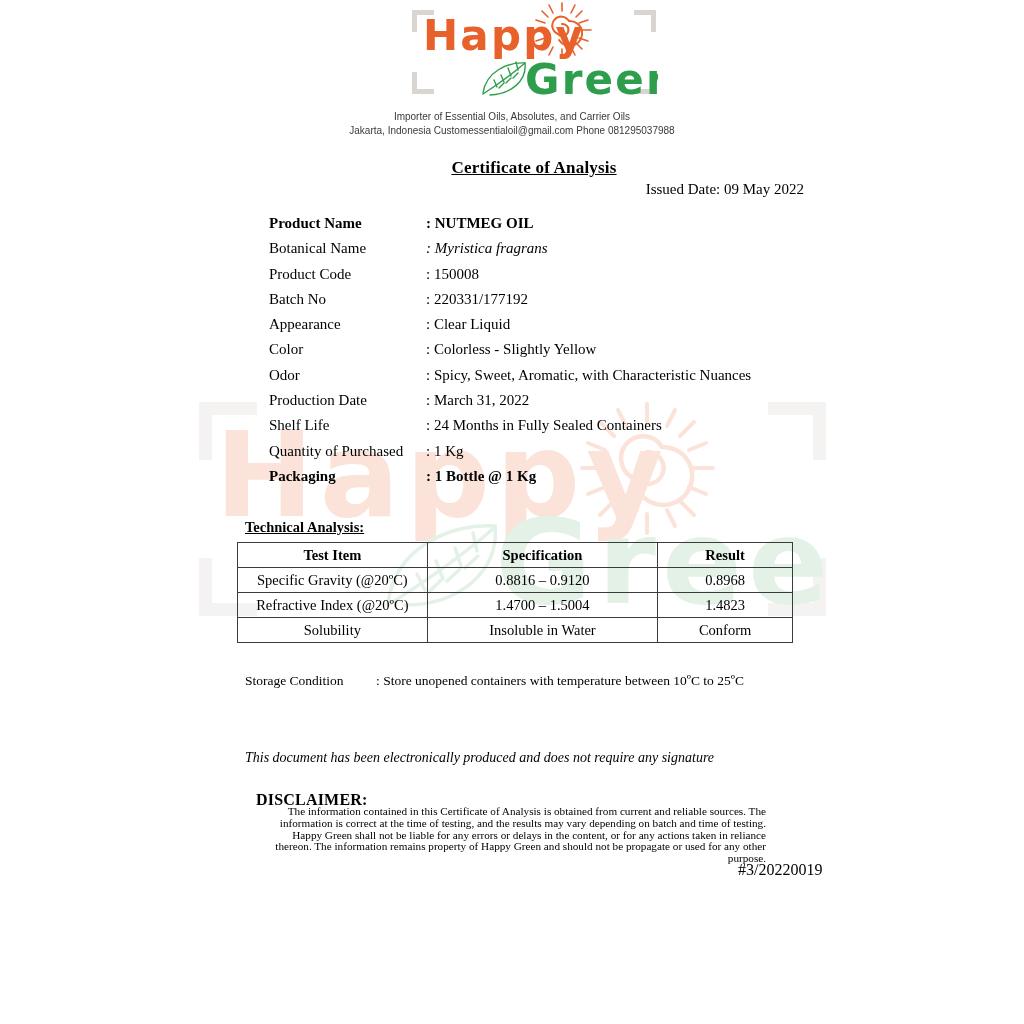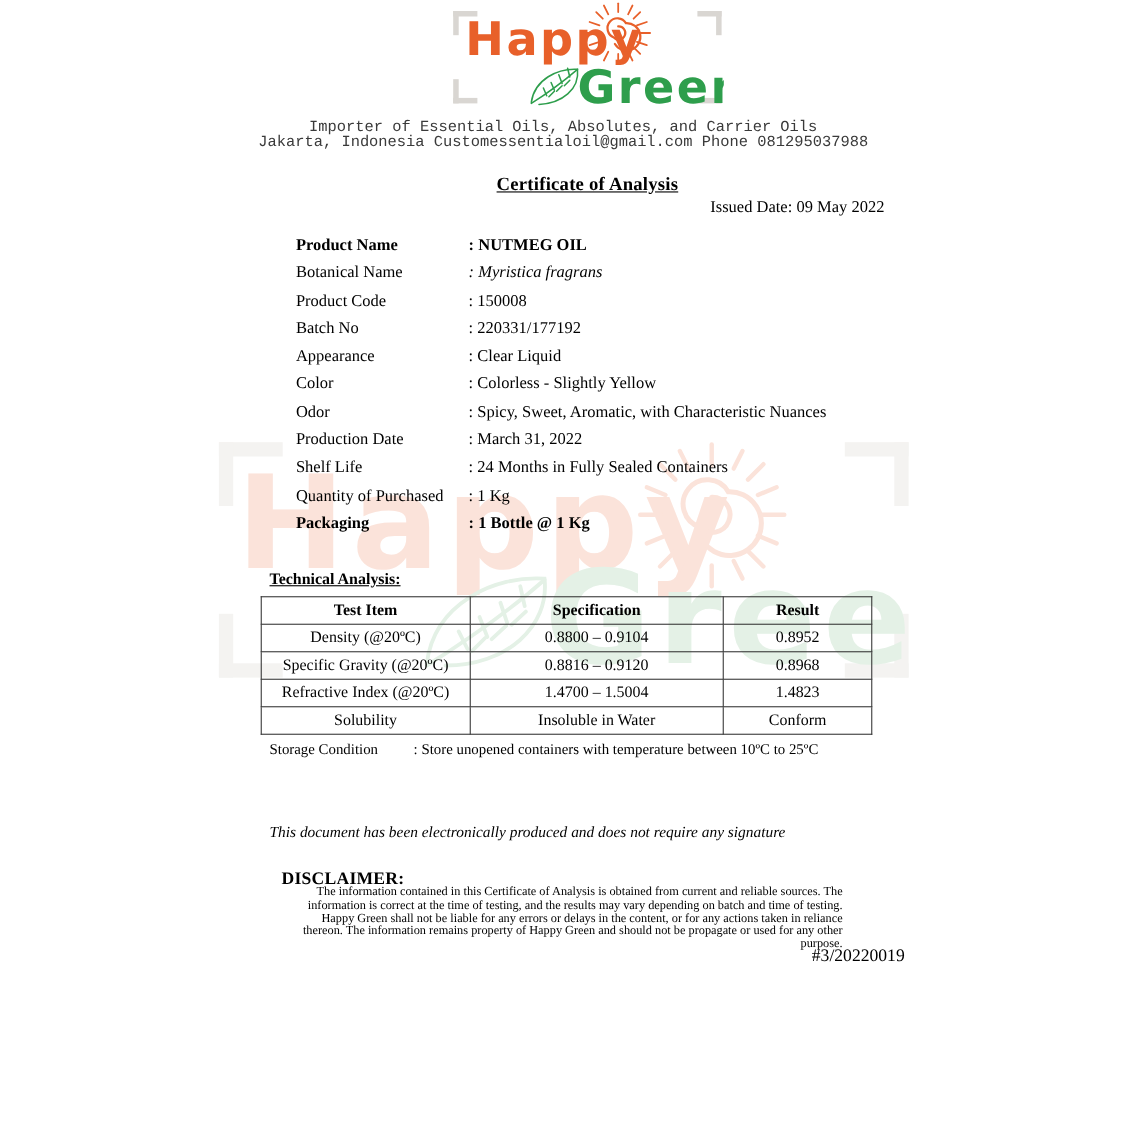--- a/index.html
+++ b/index.html
@@ -39,22 +39,22 @@
     z-index: 2;
   }
   .logo-block svg { width: 100%; height: 100%; display: block; }
 
   .company-lines {
     position: absolute;
     left: 0;
     top: 110px;
     width: 1024px;
     text-align: center;
-    font-family: Liberation Mono, monospace;
-    font-size: 14px;
+    font-family: Liberation Sans, sans-serif;
+    font-size: 10px;
     line-height: 13.5px;
     color: #3a3a3a;
     z-index: 2;
   }
 
   
   .doc-title {
     position: absolute;
     left: 0;
     top: 158px;
@@ -340,25 +340,20 @@
 <table class="tech-table">
   <thead>
     <tr>
       <th class="col-item">Test Item</th>
       <th class="col-spec">Specification</th>
       <th class="col-result">Result</th>
     </tr>
   </thead>
   <tbody id="tech-body">
       <tr>
-        <td class="col-item">Density (@20ºC)</td>
-        <td class="col-spec">0.8800 – 0.9104</td>
-        <td class="col-result">0.8952</td>
-      </tr>
-      <tr>
         <td class="col-item">Specific Gravity (@20ºC)</td>
         <td class="col-spec">0.8816 – 0.9120</td>
         <td class="col-result">0.8968</td>
       </tr>
       <tr>
         <td class="col-item">Refractive Index (@20ºC)</td>
         <td class="col-spec">1.4700 – 1.5004</td>
         <td class="col-result">1.4823</td>
       </tr>
       <tr>

